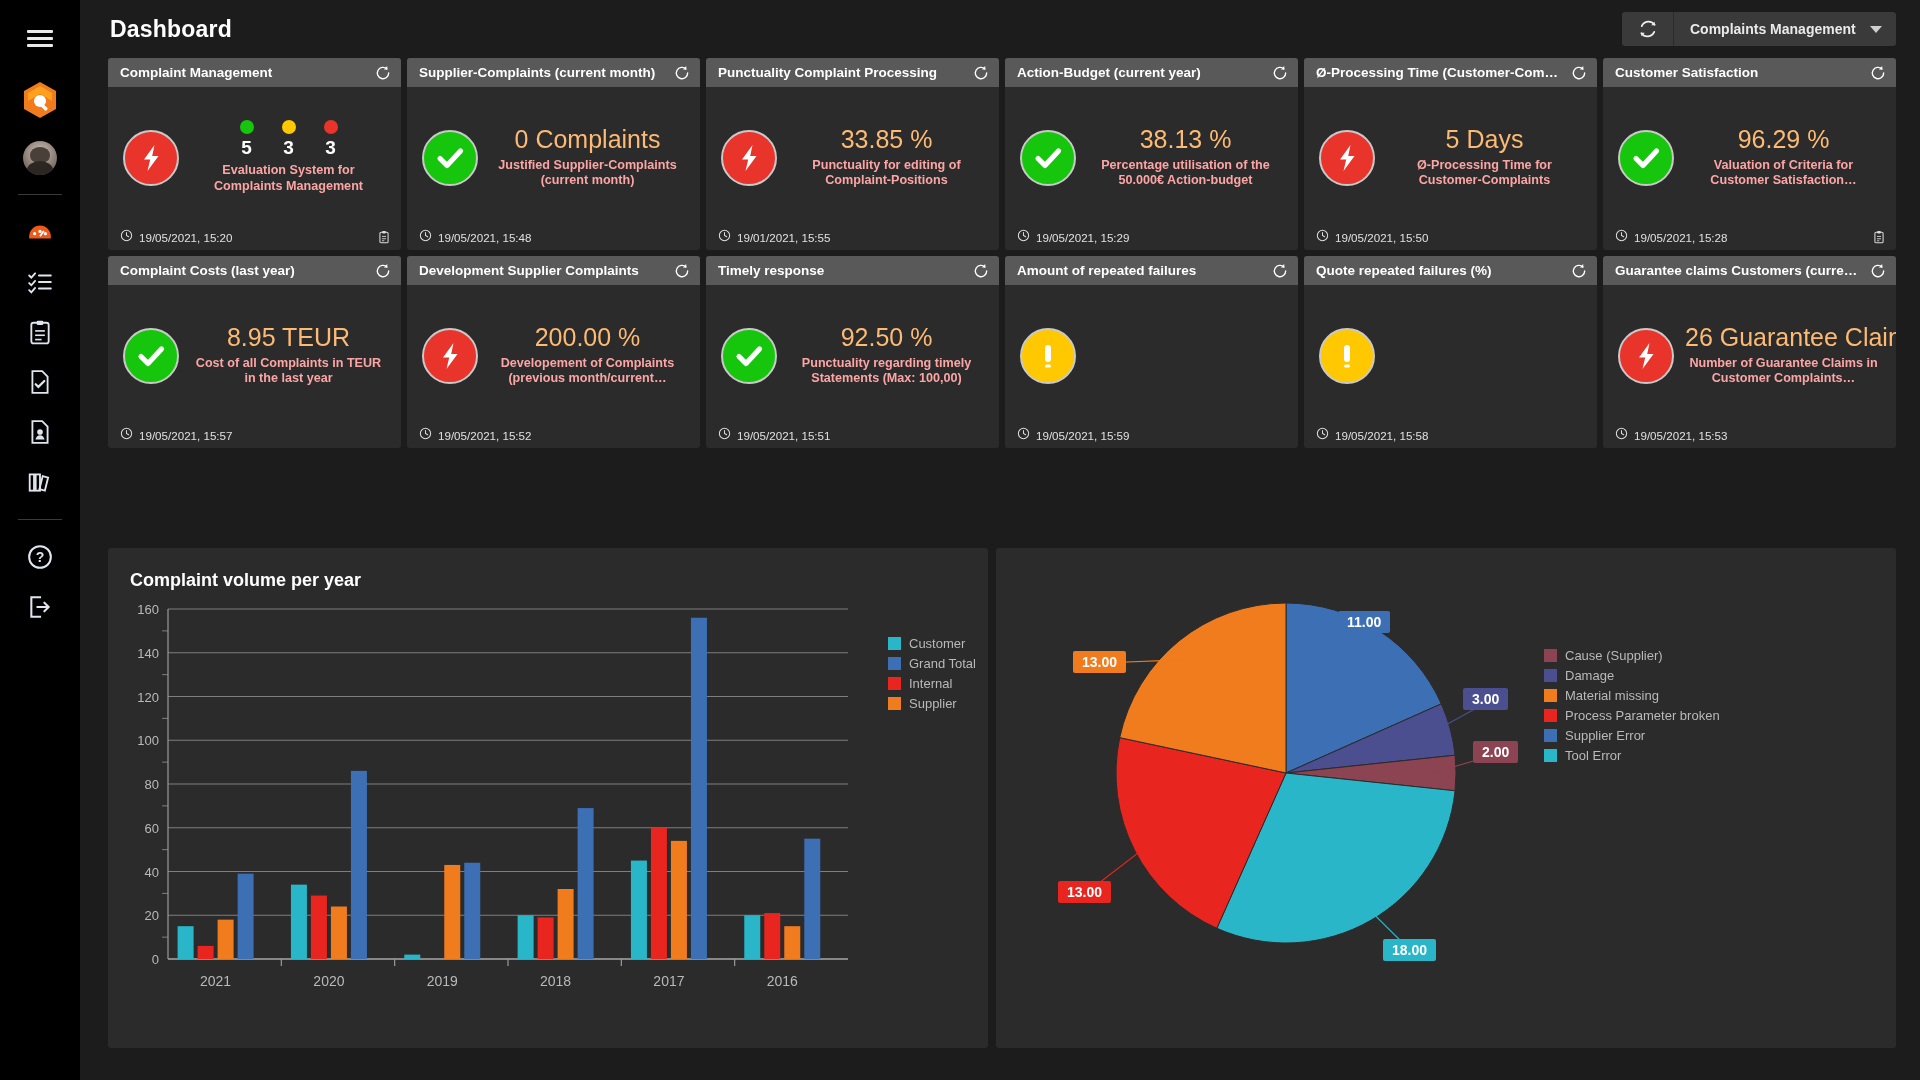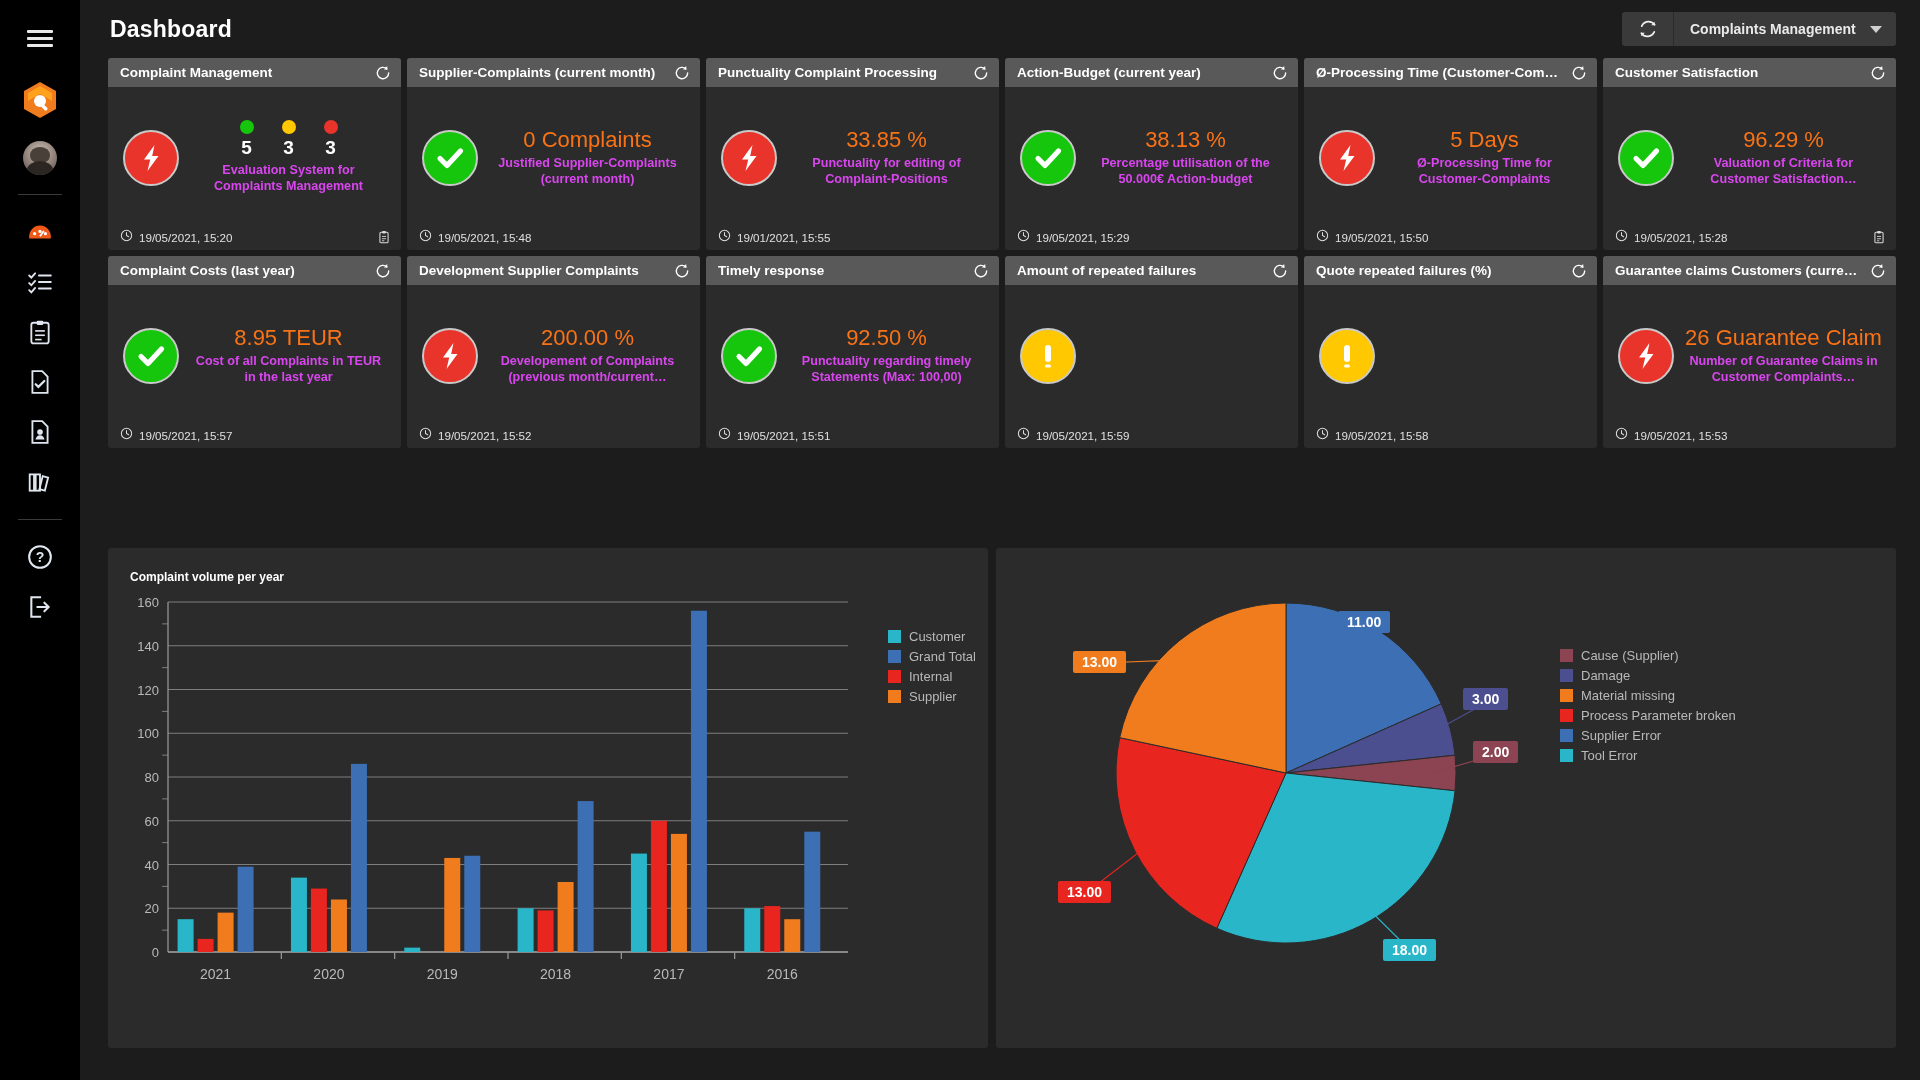--- a/index.html
+++ b/index.html
@@ -68,40 +68,40 @@
   }
   .kpi-refresh { cursor:pointer; display:flex; align-items:center; }
   .kpi-body { flex: 1; display: flex; align-items: center; padding: 4px 10px 0 14px; gap: 10px; }
   .kpi-icon { flex: 0 0 58px; display:flex; align-items:center; justify-content:center; }
   .badge { width: 56px; height: 56px; border-radius: 50%; border: 2px solid #c9c9c9;
            display:flex; align-items:center; justify-content:center; }
   .badge.red { background: #e8342a; }
   .badge.green { background: #16c60c; }
   .badge.yellow { background: #ffc800; }
   .kpi-text { flex: 1; text-align: center; min-width: 0; padding-right: 4px; }
-  .kpi-value { font-size: 22px; color: #f97316; font-weight: 400; line-height: 1.1; white-space:nowrap; }
-  .kpi-desc { font-size: 12.6px; color: #d946ef; font-weight: bold; line-height: 1.25; margin-top: 4px;
+  .kpi-value { font-size: 25px; color: #fdba74; font-weight: 400; line-height: 1.1; white-space:nowrap; }
+  .kpi-desc { font-size: 12.6px; color: #fca5a5; font-weight: bold; line-height: 1.25; margin-top: 4px;
               overflow:hidden; }
   .kpi-foot { height: 26px; display: flex; align-items: center; padding: 0 10px 0 12px; gap: 6px; }
   .kpi-time { font-size: 11.6px; color: #e0e0e0; }
   .kpi-note { margin-left:auto; cursor:pointer; display:flex; align-items:center; }
 
   
   .tl-wrap { display:flex; justify-content:center; gap: 28px; }
   .tl-col { text-align:center; }
   .tl-dot { width: 14px; height: 14px; border-radius: 50%; margin: 0 auto 3px; }
   .tl-dot.g { background:#16c60c; } .tl-dot.y { background:#ffc800; } .tl-dot.r { background:#e8342a; }
   .tl-num { font-size: 19px; font-weight: bold; color: #fff; }
 
   
   .charts { display: flex; gap: 8px; padding: 94px 24px 0 28px; }
   .panel { background: #2b2b2b; border-radius: 3px; height: 500px; position: relative; }
   .panel.bar { flex: 0 0 880px; }
   .panel.pie { flex: 1; }
-  .panel-title { font-size: 12px; font-weight: bold; color: #fff; padding: 22px 0 0 22px; }
+  .panel-title { font-size: 18px; font-weight: bold; color: #fff; padding: 22px 0 0 22px; }
   .panel.pie .panel-title { padding-top: 18px; padding-left: 12px; }
 
   .chart-area { position: relative; }
   .legend { position: absolute; }
   .legend-item { display: flex; align-items: center; gap: 8px; margin-bottom: 5px; }
   .legend-swatch { width: 13px; height: 13px; flex: 0 0 13px; }
   .legend-label { font-size: 13px; color: #b9b9b9; white-space: nowrap; }
 
   .pielabel {
     position: absolute; font-size: 14px; font-weight: bold; color: #fff;
@@ -735,21 +735,21 @@
               <path d="M 290 225 L 459.0687222126065 242.76983875550107 A 170 170 0 0 1 220.854770677114 380.3027277992422 Z" fill="#29b6c8" stroke="#2b2b2b" stroke-width="1"></path>
               <path d="M 290 225 L 220.854770677114 380.3027277992422 A 170 170 0 0 1 123.71490787525306 189.65501256098088 Z" fill="#e8251f" stroke="#2b2b2b" stroke-width="1"></path>
               <path d="M 290 225 L 123.71490787525306 189.65501256098088 A 170 170 0 0 1 289.99999999999994 55 Z" fill="#f07c1e" stroke="#2b2b2b" stroke-width="1"></path>
               <line x1="369.62622691919694" y1="102.38636296637901" x2="370" y2="75" stroke="#3d6fb4" stroke-width="1.2"></line>
               <line x1="431.21835580346175" y1="187.16065560601146" x2="495" y2="152" stroke="#4b4f8f" stroke-width="1.2"></line>
               <line x1="436.2" y1="224.99999999999997" x2="505" y2="205" stroke="#8c4352" stroke-width="1.2"></line>
               <line x1="363.1" y1="351.61291403328494" x2="415" y2="403" stroke="#29b6c8" stroke-width="1.2"></line>
               <line x1="159.73484616366065" y1="291.37341106192173" x2="90" y2="345" stroke="#e8251f" stroke-width="1.2"></line>
               <line x1="197.9933588285138" y1="111.38126043499084" x2="105" y2="115" stroke="#f07c1e" stroke-width="1.2"></line>
             </svg>
-          <div class="legend" id="pie-legend" style="left:564px; top:100px;">
+          <div class="legend" id="pie-legend" style="left:548px; top:100px;">
               <div class="legend-item">
                 <span class="legend-swatch" style="background:#8c4352"></span>
                 <span class="legend-label">Cause (Supplier)</span>
               </div>
               <div class="legend-item">
                 <span class="legend-swatch" style="background:#4b4f8f"></span>
                 <span class="legend-label">Damage</span>
               </div>
               <div class="legend-item">
                 <span class="legend-swatch" style="background:#f07c1e"></span>

